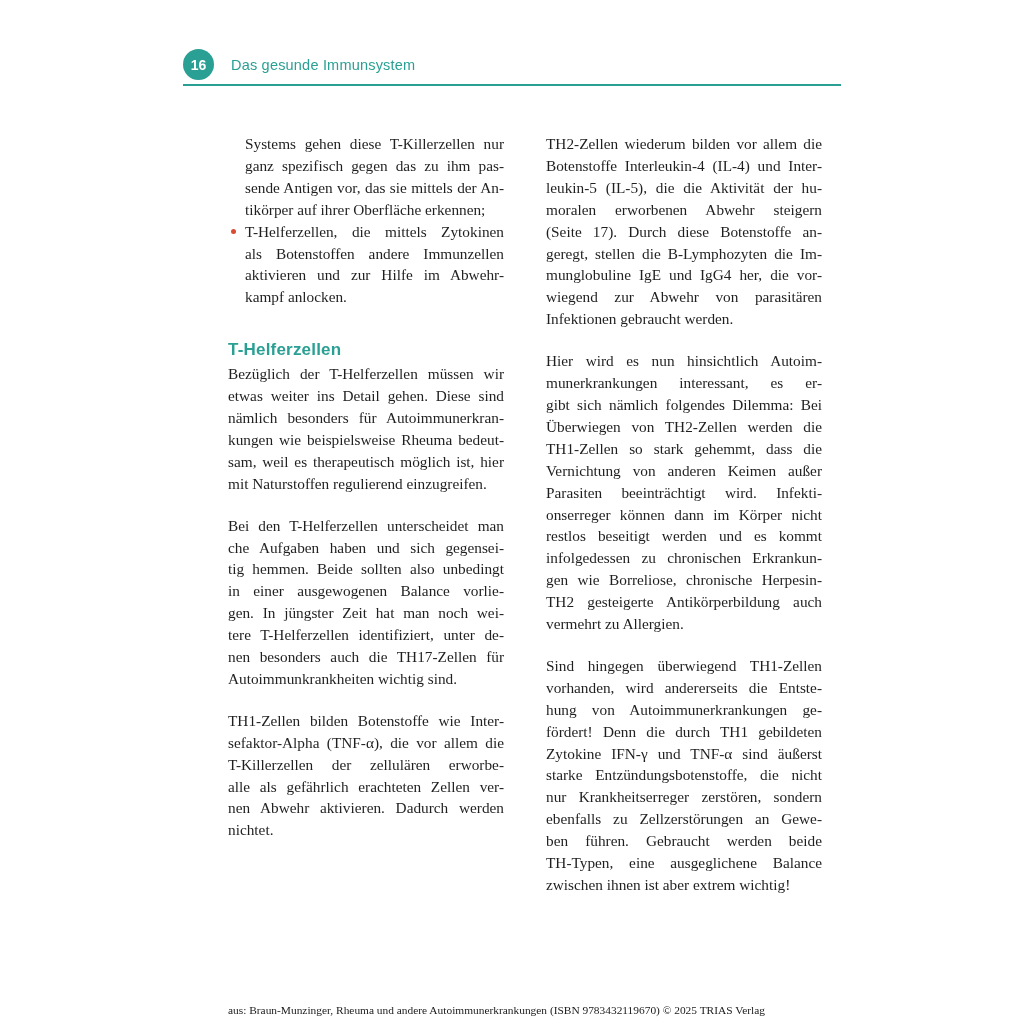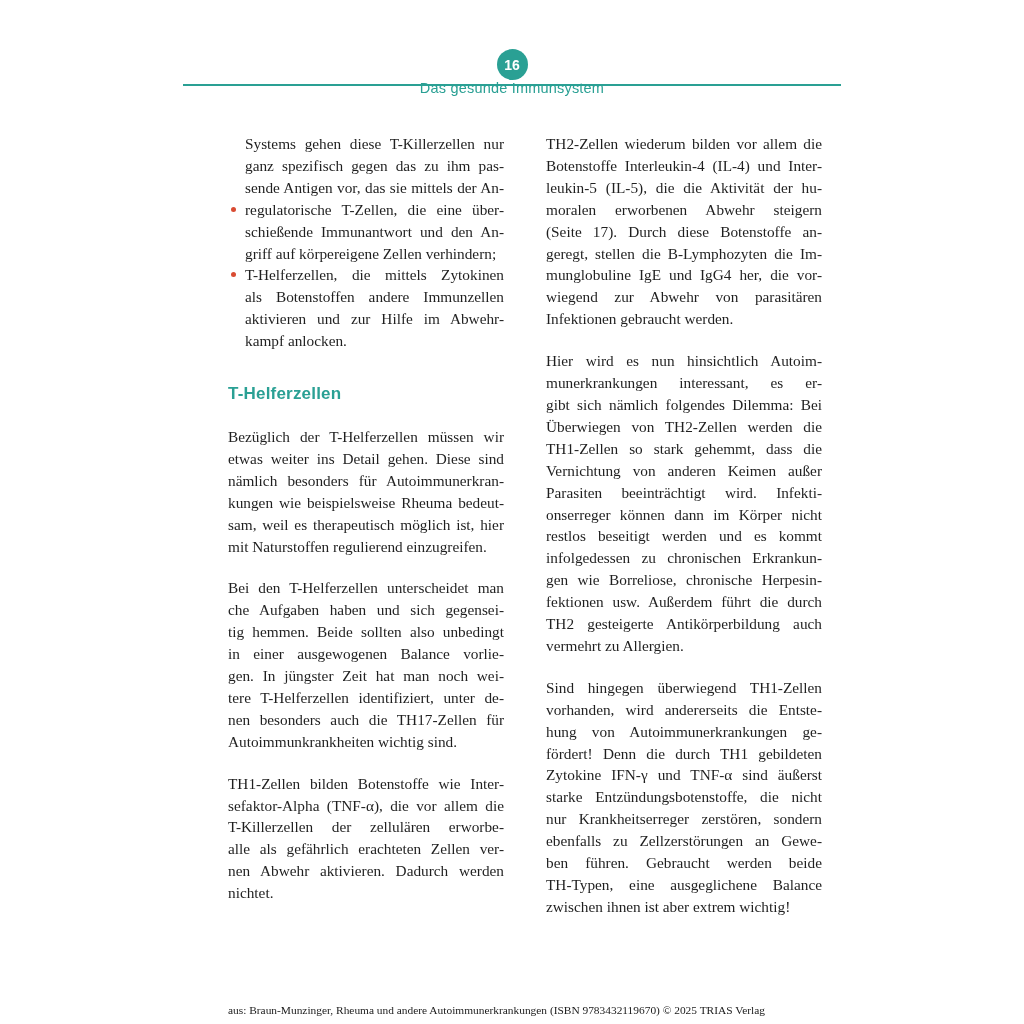--- a/index.html
+++ b/index.html
@@ -5,40 +5,40 @@
   :root{
     --accent-teal:#2aa094;
     --bullet-red:#d94b32;
     --text-color:#1f1f1f;
   }
   *{box-sizing:border-box;margin:0;padding:0;}
   html,body{width:1024px;height:1024px;background:#ffffff;}
   body{position:relative;font-family:"Liberation Serif","DejaVu Serif",serif;color:var(--text-color);overflow:hidden;}
 
   
-  .header{position:absolute;left:183px;top:49px;width:658px;height:31px;display:flex;align-items:center;gap:0;flex-direction:column;}
+  .header{position:absolute;left:183px;top:49px;width:658px;height:31px;display:flex;align-items:center;gap:17px;}
   .page-badge{width:31px;height:31px;border-radius:50%;background:var(--accent-teal);color:#ffffff;
     font-family:"Liberation Sans",sans-serif;font-size:14px;font-weight:bold;
     display:flex;align-items:center;justify-content:center;flex:0 0 auto;}
   .chapter-title{font-family:"Liberation Sans",sans-serif;font-size:14.5px;color:var(--accent-teal);letter-spacing:0.2px;}
   .header-rule{position:absolute;left:183px;top:84px;width:658px;height:1.6px;background:var(--accent-teal);}
 
   
   .content{position:absolute;left:228px;top:133px;width:594px;display:flex;gap:42px;align-items:flex-start;}
   .col{width:284px;font-size:15.3px;line-height:21.9px;}
 
   .pline{text-align:justify;text-align-last:justify;white-space:nowrap;}
   .pline-last{text-align-last:left;}
 
   
   .bullet-block{padding-left:17px;}
   .bullet-item{position:relative;}
   .bullet-dot{position:absolute;left:-14px;top:8px;width:5px;height:5px;border-radius:50%;background:var(--bullet-red);}
 
-  .section-heading{margin-top:31px;margin-bottom:21px;font-family:"Liberation Sans",sans-serif;
+  .section-heading{margin-top:31px;margin-bottom:2px;font-family:"Liberation Sans",sans-serif;
     font-size:17px;font-weight:600;color:var(--accent-teal);letter-spacing:0.2px;}
   .para{margin-top:20px;}
   .para:first-child{margin-top:0;}
   .section-heading + .para{margin-top:0;}
 
   
   .footer{position:absolute;left:228px;top:1004px;width:594px;
     font-family:Liberation Serif, serif;font-size:11.4px;color:#1a1a1a;white-space:nowrap;}
 </style>
 </head>
@@ -53,26 +53,21 @@
 <div class="header-rule"></div>
 
 <div class="content">
 
   <div class="col">
     <div class="bullet-block">
       <div class="bullet-item">
           <div class="pline">Systems gehen diese T-Killerzellen nur</div>
           <div class="pline">ganz spezifisch gegen das zu ihm pas-</div>
           <div class="pline">sende Antigen vor, das sie mittels der An-</div>
-        </div>
-      <div class="bullet-item">
-        <span class="bullet-dot"></span>
-      <div class="pline">regulatorische T-Zellen, die eine über-</div>
-          <div class="pline">schießende Immunantwort und den An-</div>
-          <div class="pline pline-last">griff auf körpereigene Zellen verhindern;</div>
+          <div class="pline pline-last">tikörper auf ihrer Oberfläche erkennen;</div>
         </div>
       <div class="bullet-item">
         <span class="bullet-dot"></span>
       <div class="pline">T-Helferzellen, die mittels Zytokinen</div>
           <div class="pline">als Botenstoffen andere Immunzellen</div>
           <div class="pline">aktivieren und zur Hilfe im Abwehr-</div>
           <div class="pline pline-last">kampf anlocken.</div>
         </div>
     </div>
 
@@ -123,21 +118,20 @@
         <div class="pline">munerkrankungen interessant, es er-</div>
         <div class="pline">gibt sich nämlich folgendes Dilemma: Bei</div>
         <div class="pline">Überwiegen von TH2-Zellen werden die</div>
         <div class="pline">TH1-Zellen so stark gehemmt, dass die</div>
         <div class="pline">Vernichtung von anderen Keimen außer</div>
         <div class="pline">Parasiten beeinträchtigt wird. Infekti-</div>
         <div class="pline">onserreger können dann im Körper nicht</div>
         <div class="pline">restlos beseitigt werden und es kommt</div>
         <div class="pline">infolgedessen zu chronischen Erkrankun-</div>
         <div class="pline">gen wie Borreliose, chronische Herpesin-</div>
-        <div class="pline">fektionen usw. Außerdem führt die durch</div>
         <div class="pline">TH2 gesteigerte Antikörperbildung auch</div>
         <div class="pline pline-last">vermehrt zu Allergien.</div>
       </div>
     <div class="para">
         <div class="pline">Sind hingegen überwiegend TH1-Zellen</div>
         <div class="pline">vorhanden, wird andererseits die Entste-</div>
         <div class="pline">hung von Autoimmunerkrankungen ge-</div>
         <div class="pline">fördert! Denn die durch TH1 gebildeten</div>
         <div class="pline">Zytokine IFN-γ und TNF-α sind äußerst</div>
         <div class="pline">starke Entzündungsbotenstoffe, die nicht</div>

